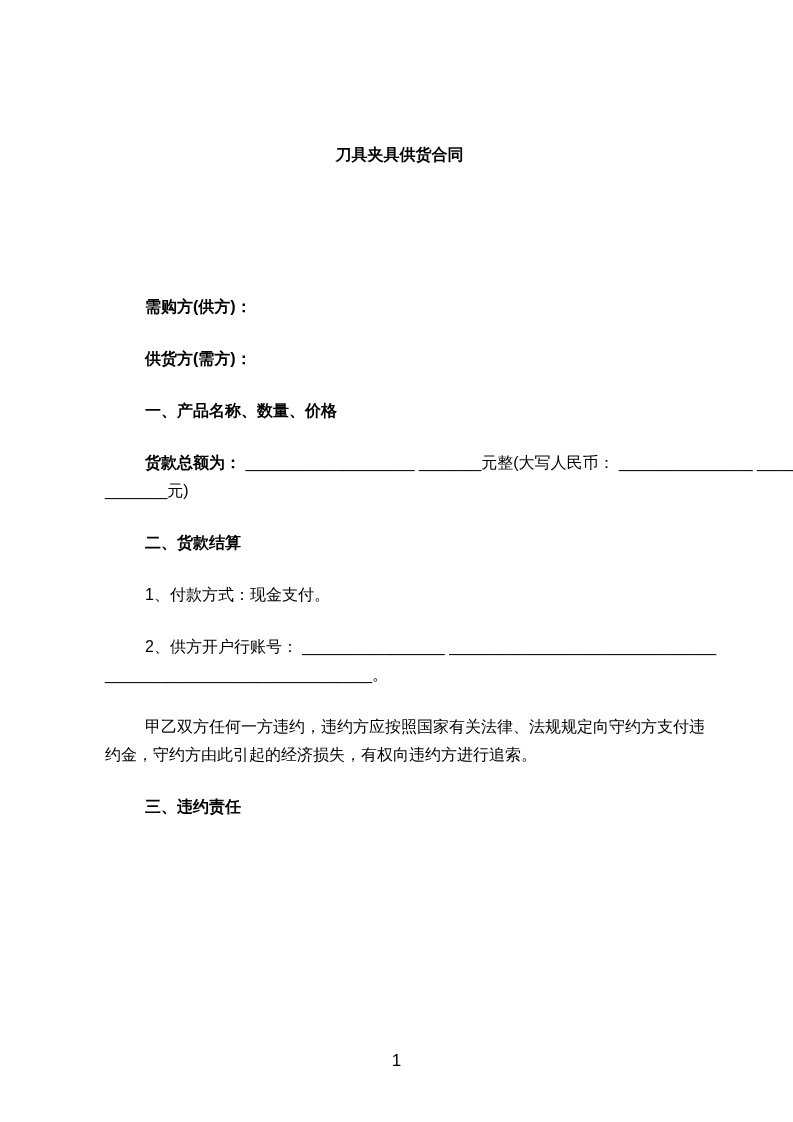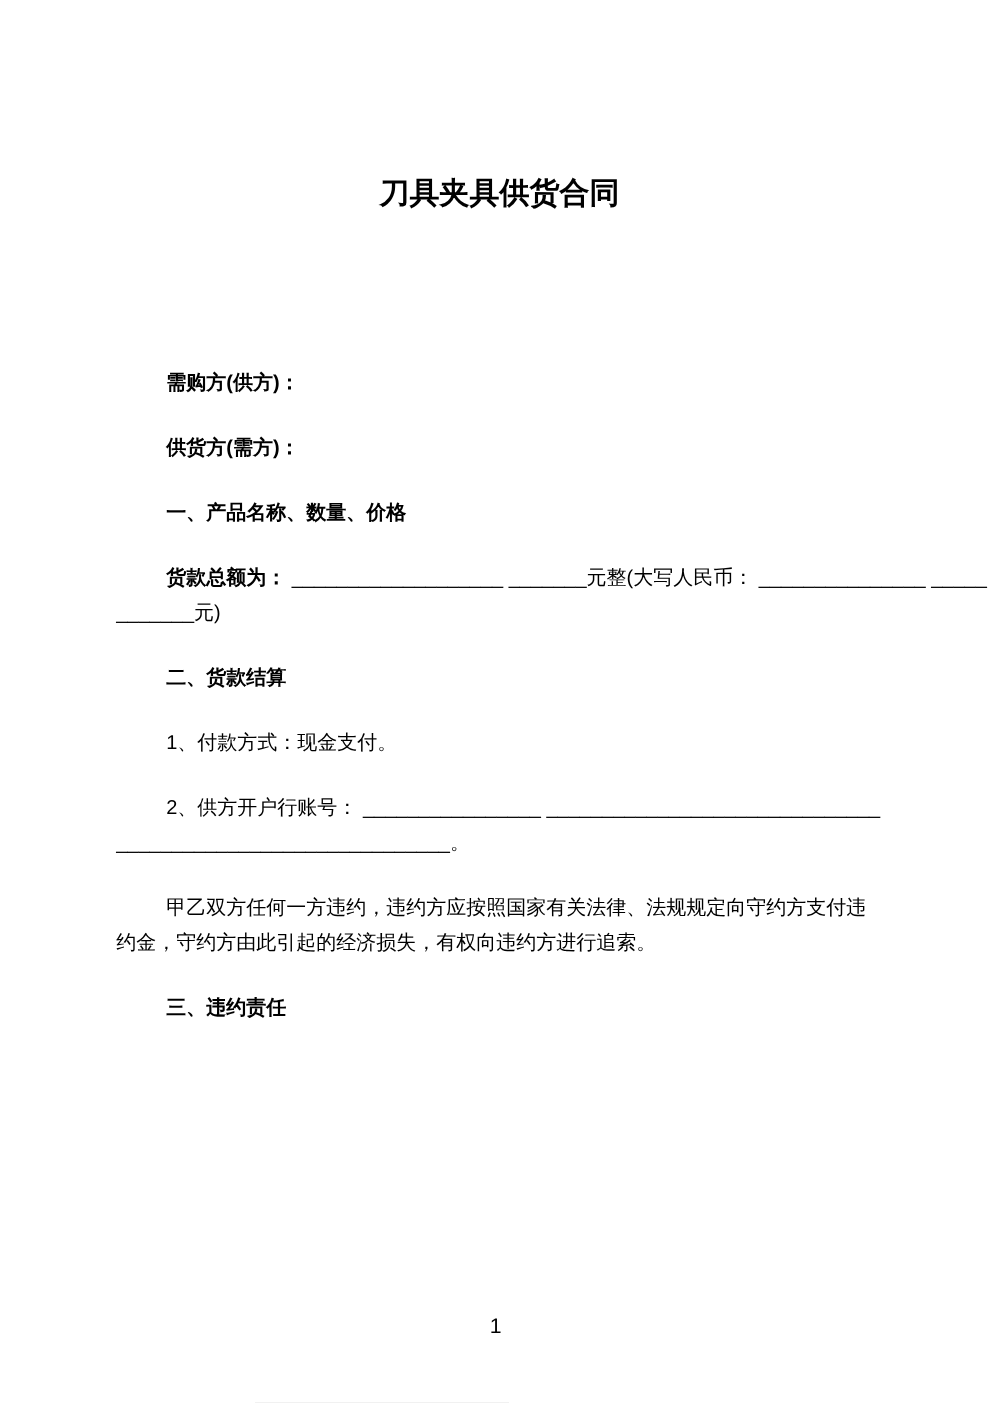--- a/index.html
+++ b/index.html
@@ -9,28 +9,28 @@
     height: 1122px;
     margin: 0 auto;
     background: #ffffff;
     color: #000000;
     font-family: "Liberation Sans", "DejaVu Sans", sans-serif;
     box-sizing: border-box;
     padding: 140px 87px 0 93px;
     overflow: hidden;
   }
   .doc-title {
-    font-size: 24px;
+    font-size: 16px;
     font-weight: bold;
     line-height: 30px;
     text-align: center;
     margin: 0 0 123px 0;
     white-space: nowrap;
   }
-  .para { margin: 0 0 24px 0; }
+  .para { margin: 0 0 24px 12px; }
   .ln {
     font-size: 16px;
     line-height: 28px;
     white-space: nowrap;
   }
   .indent { text-indent: 40px; }
   .bold { font-weight: bold; }
   .blank { letter-spacing: 0; }
   .page-number {
     position: absolute;

